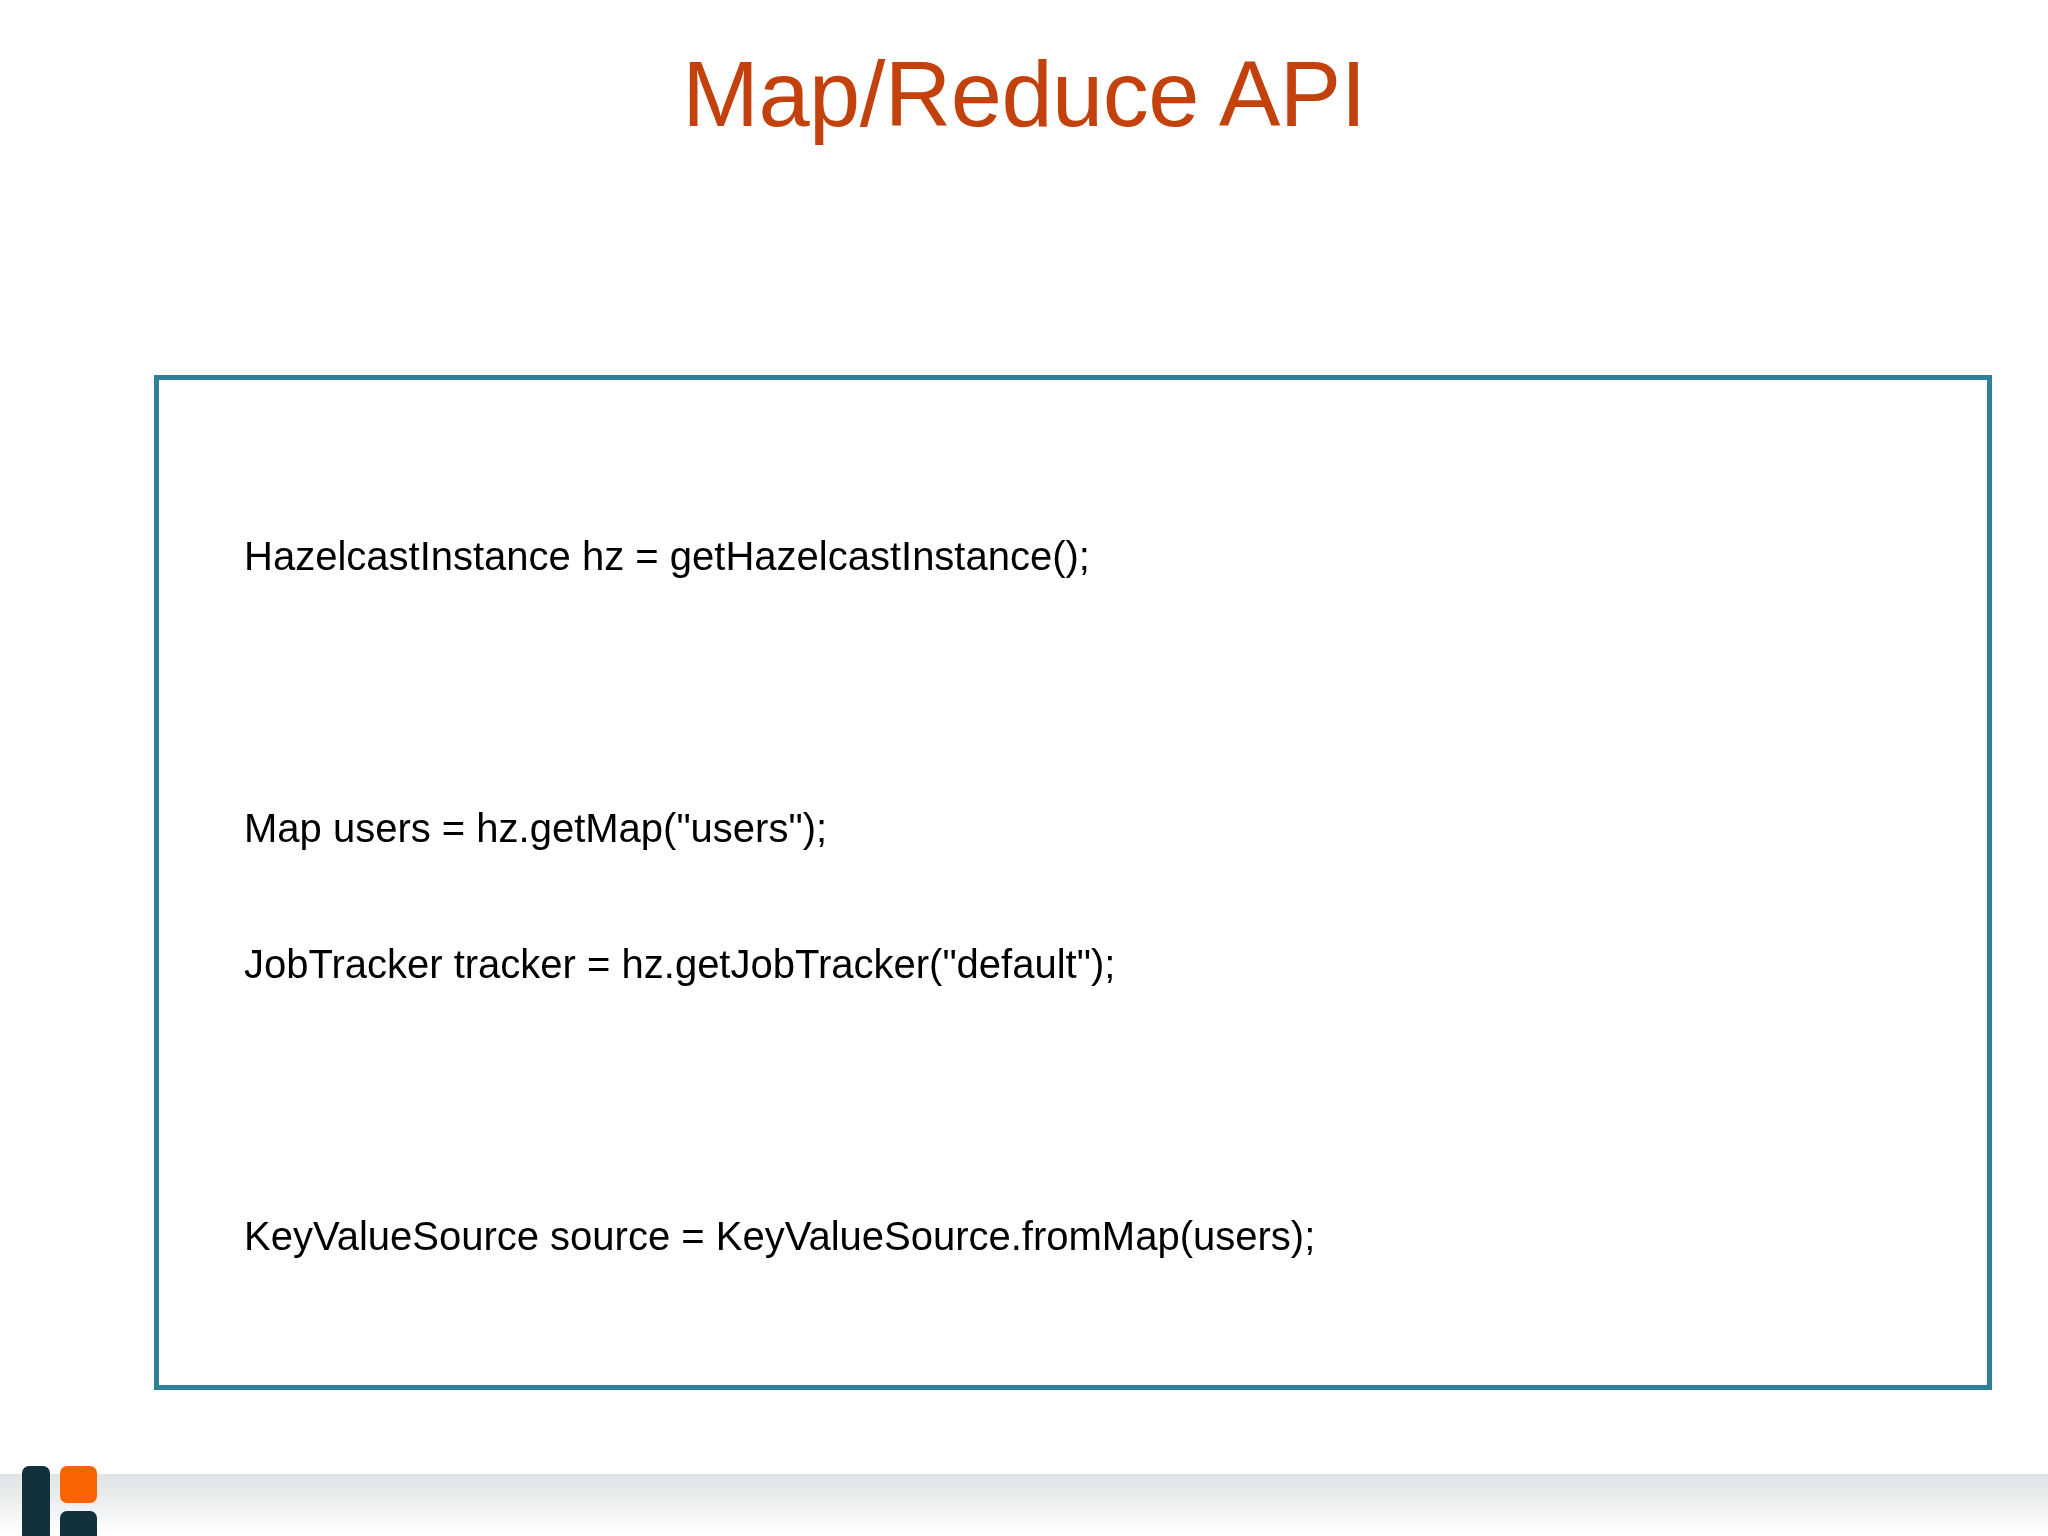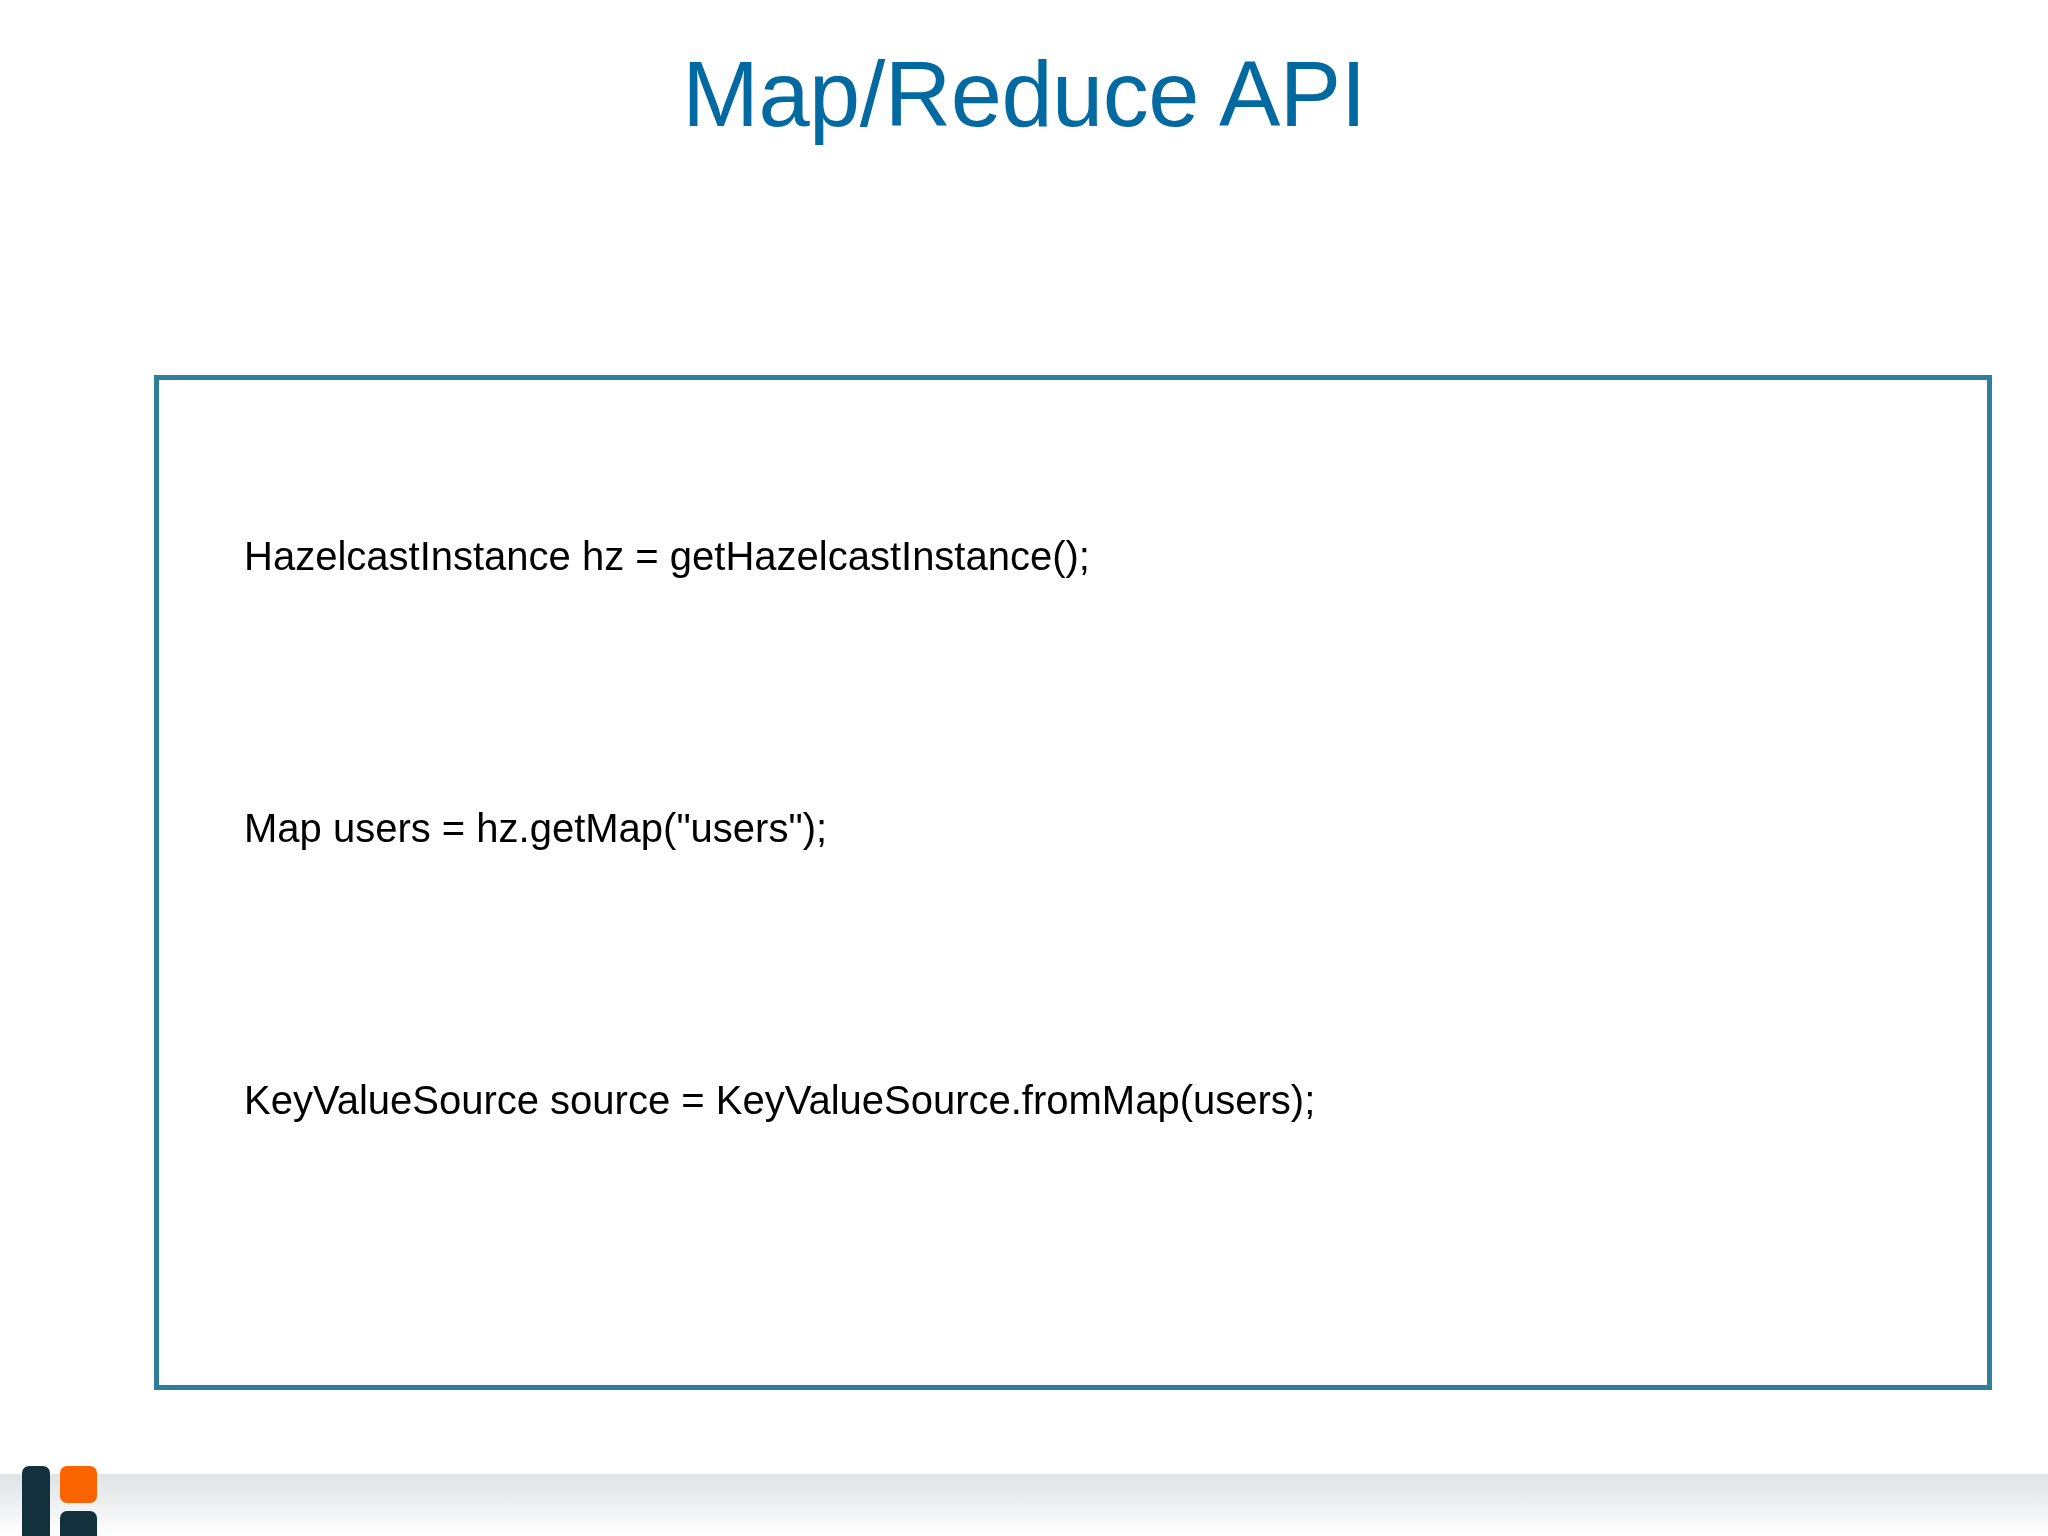--- a/index.html
+++ b/index.html
@@ -26,21 +26,21 @@
   
   #slide-title {
     position: absolute;
     top: 48px;
     left: 0;
     width: 2048px;
     text-align: center;
     font-size: 92px;
     line-height: 1.0;
     font-weight: 400;
-    color: #0369a1;
+    color: #c2410c;
     letter-spacing: -0.5px;
     font-family: "Liberation Sans", sans-serif;
   }
 
   
   #code-box {
     position: absolute;
     left: 154px;
     top: 375px;
     width: 1838px;
@@ -124,20 +124,21 @@
 
 <div id="slide">
 
   <div id="slide-title">Map/Reduce API</div>
 
   <div id="code-box">
     <div id="code-block">
       <div class="code-line">HazelcastInstance hz = getHazelcastInstance();</div>
       <div class="code-line blank"></div>
       <div class="code-line">Map users = hz.getMap("users");</div>
+      <div class="code-line">JobTracker tracker = hz.getJobTracker("default");</div>
       <div class="code-line blank"></div>
       <div class="code-line">KeyValueSource source = KeyValueSource.fromMap(users);</div>
       <div class="code-line blank"></div>
       
       
       
       
       
     </div>
   </div>

